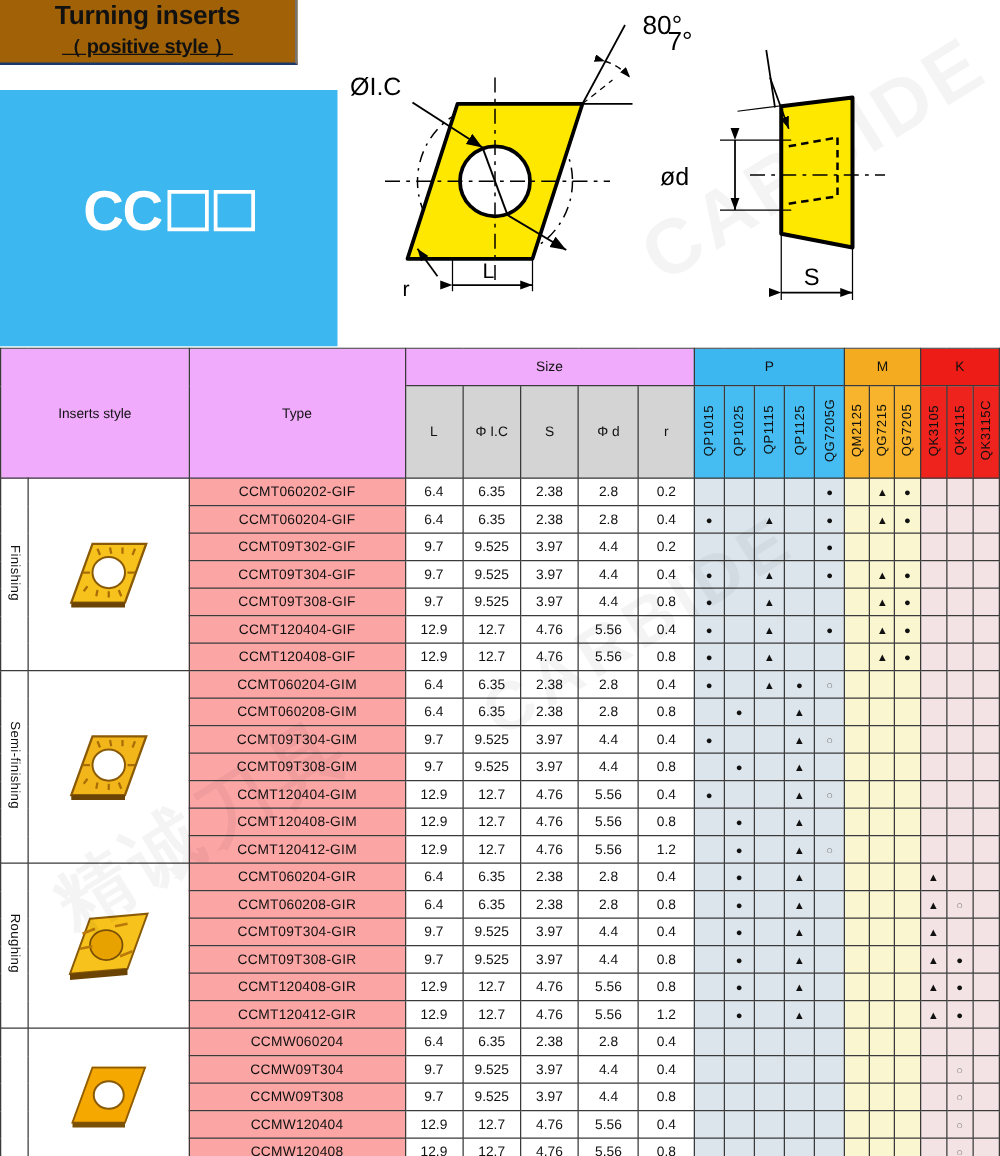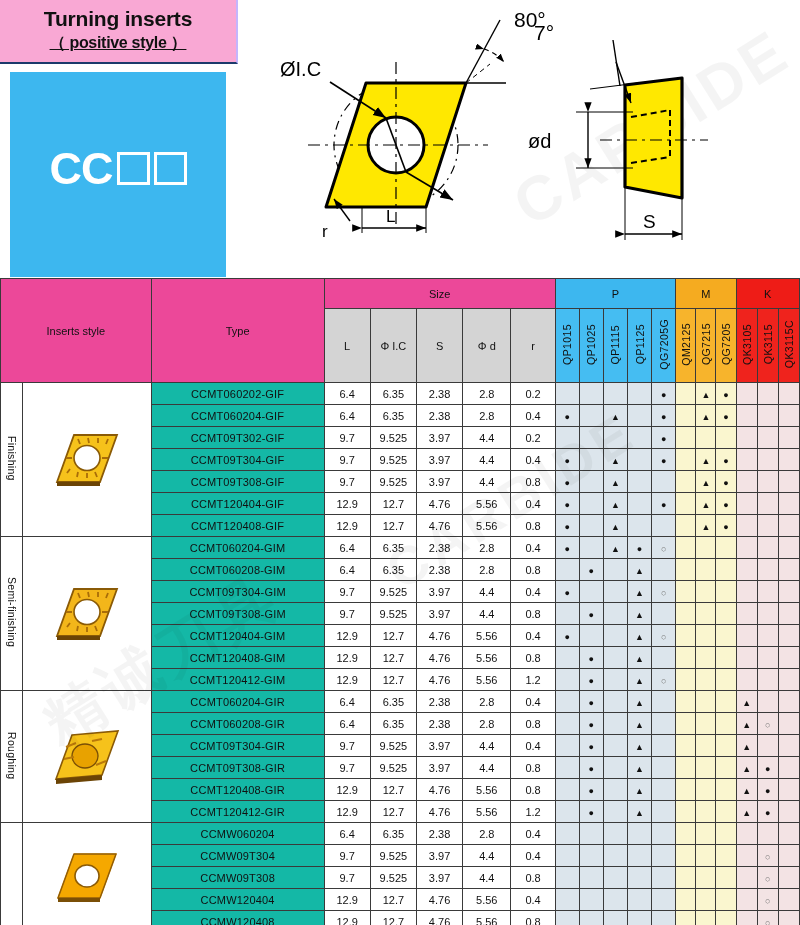--- a/index.html
+++ b/index.html
@@ -10,32 +10,32 @@
     background:#ffffff;
     color:#111;
     overflow:hidden;
     position:relative;
   }
 
   
   #top { position:relative; width:800px; height:278px; background:#fff; }
 
   #title-box {
-    position:absolute; left:0; top:0; width:238px; height:64px;
-    border-right:2px solid #c4b5fd; border-bottom:2px solid #1b3a6b;
+    position:absolute; left:0; top:0; width:238px; height:52px;
+    border-right:2px solid #737373; border-bottom:2px solid #1b3a6b;
     display:flex; flex-direction:column; align-items:center; justify-content:center;
-    background:#f9a8d4;
+    background:#a16207;
   }
   #title-main { font-size:21px; font-weight:bold; letter-spacing:-.2px; line-height:1.05; }
   #title-sub  { font-size:16px; font-weight:bold; margin-top:3px; letter-spacing:-.3px;text-decoration:underline; }
 
   #code-box {
-    position:absolute; left:0; top:72px; width:216px; height:205px;
+    position:absolute; left:0; top:72px; width:270px; height:205px;
     background:#3db7ef;
-    display:flex; align-items:center; justify-content:center;margin-left:10px;
+    display:flex; align-items:center; justify-content:center;
   }
   #code-inner { display:flex; align-items:center; gap:4px; transform:translateY(-6px); }
   #code-letters { color:#fff; font-size:45px; font-weight:bold; letter-spacing:-1px; line-height:1; }
   .code-sq { width:33px; height:33px; border:3px solid #fff; }
 
   
   .wm {
     position:absolute; color:rgba(0,0,0,0.045); font-weight:bold;
     pointer-events:none; user-select:none; white-space:nowrap;
   }
@@ -47,37 +47,37 @@
   #diagram { position:absolute; left:238px; top:0; width:562px; height:278px; }
   #diagram svg { display:block; }
 
   
   #tbl { border-collapse:collapse; width:800px; table-layout:fixed; }
   #tbl td, #tbl th {
     border:1px solid #3a3a3a;
     font-size:11px; font-weight:normal; text-align:center; vertical-align:middle;
     padding:0; color:#111;
   }
-  .hdr { background:#ec4899; font-size:14px; }
+  .hdr { background:#f0abfc; font-size:14px; }
   .hdr-sm { background:#d4d4d4; font-size:11px; }
   .grp-p  { background:#3db7ef; color:#111; font-size:13px; }
   .grp-m  { background:#f5ab20; color:#111; font-size:13px; }
   .grp-k  { background:#ee1c17; color:#111; font-size:13px; }
   .gcol-p { background:#45bdf2; }
   .gcol-m { background:#f7b42c; }
   .gcol-k { background:#ef231d; }
   .vert { height:74px; }
   .vert span {
     writing-mode:vertical-rl; transform:rotate(180deg);
     font-size:10.5px; letter-spacing:.4px; display:inline-block;
   }
   .cell-p { background:#dce5ec; }
   .cell-m { background:#faf6cf; }
   .cell-k { background:#f3e3e4; }
-  .typ { font-size:12px; font-weight:bold; letter-spacing:.2px; background:#14b8a6; }
+  .typ { font-size:12px; font-weight:bold; letter-spacing:.2px; background:#fca5a5; }
   .dim { background:#fff; font-size:11.5px; }
   .rowh { height:22px; }
 
   .grpname { background:#fff; width:22px; }
   .grpname span {
     writing-mode:vertical-rl; font-size:10.5px; letter-spacing:.3px; display:inline-block;
   }
   .shapecell { background:#fff; }
 
   .mk { font-size:10px; line-height:1; display:inline-block; }

